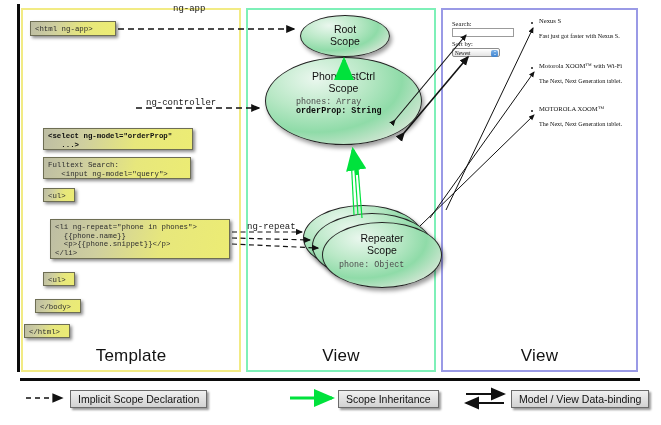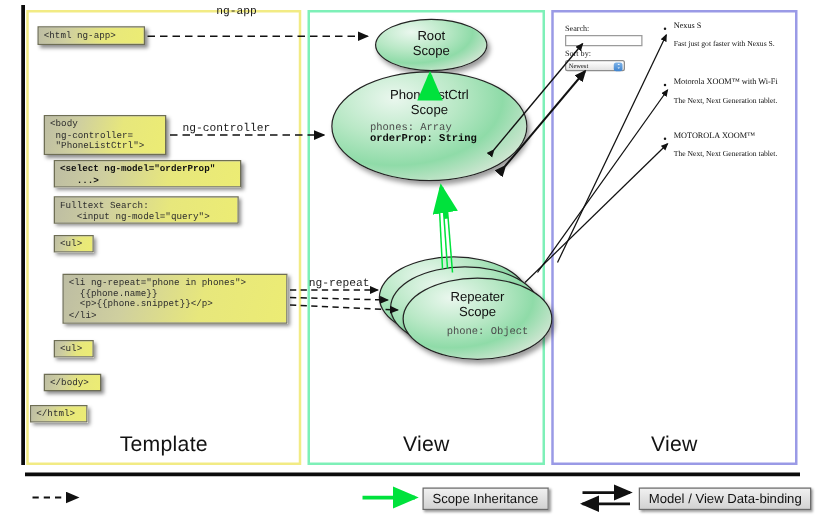--- a/index.html
+++ b/index.html
@@ -89,23 +89,20 @@
   </div>
   <div class="panel model">
     <div class="panel-title">View</div>
   </div>
   <div class="panel view">
     <div class="panel-title">View</div>
   </div>
 
   <div class="codebox" style="left:30px;top:21px;width:86px;height:15px;">&lt;html ng-app&gt;</div>
 
-  <div class="codebox" style="left:35px;top:92px;width:98px;height:32px;">&lt;body
- ng-controller=
- "PhoneListCtrl"&gt;</div>
 
   <div class="codebox b" style="left:43px;top:128px;width:150px;height:22px;">&lt;select ng-model="orderProp"
    ...&gt;</div>
 
   <div class="codebox" style="left:43px;top:157px;width:148px;height:22px;">Fulltext Search:
    &lt;input ng-model="query"&gt;</div>
 
   <div class="codebox" style="left:43px;top:188px;width:32px;height:14px;">&lt;ul&gt;</div>
 
   <div class="codebox" style="left:50px;top:219px;width:180px;height:40px;">&lt;li ng-repeat="phone in phones"&gt;
@@ -137,21 +134,21 @@
     </div>
   </div>
 
   <div class="ell" style="left:303px;top:205px;width:118px;height:64px;"></div>
   <div class="ell" style="left:312px;top:213px;width:118px;height:64px;"></div>
   <div class="ell" style="left:322px;top:222px;width:118px;height:64px;">
     <div class="ttl" style="padding-top:9px;">
       <span>Repeater</span><br>
       <span>Scope</span>
     </div>
-    <div class="props" style="margin:5px 0 0 16px;text-align:center;">
+    <div class="props" style="margin:5px 0 0 16px;">
       <div>phone: Object</div>
     </div>
   </div>
 
   <div class="v-label" style="left:452px;top:20px;">Search:</div>
   <input class="v-input" style="left: 452px; top: 28px; width: 62px; height: 9px; font-size: 5.5px; padding: 0px 2px;" placeholder="">
   <div class="v-label" style="left:452px;top:40px;">Sort by:</div>
   <div class="v-select" style="left:452px;top:48px;width:48px;">
     <span>Newest</span>
     <span class="knob"></span>
@@ -248,16 +245,17 @@
       <marker id="lhg" markerWidth="7" markerHeight="7" refX="6" refY="3" orient="auto">
         <path d="M0,0 L7,3 L0,6 z" fill="#00e23c"></path>
       </marker>
     </defs>
     <path d="M26,398 L62,398" stroke="#111" stroke-width="1.6" fill="none" stroke-dasharray="5,4" marker-end="url(#lh)"></path>
     <path d="M290,398 L332,398" stroke="#00e23c" stroke-width="3" fill="none" marker-end="url(#lhg)"></path>
     <path d="M466,394 L504,394" stroke="#111" stroke-width="2.2" fill="none" marker-end="url(#lh)"></path>
     <path d="M504,403 L466,403" stroke="#111" stroke-width="2.2" fill="none" marker-end="url(#lh)"></path>
   </svg>
 
+  <div class="legend-box" style="left:70px;top:390px;">Implicit Scope Declaration</div>
   <div class="legend-box" style="left:338px;top:390px;">Scope Inheritance</div>
   <div class="legend-box" style="left:511px;top:390px;">Model / View Data-binding</div>
 
 </div>
 
 </body></html>

